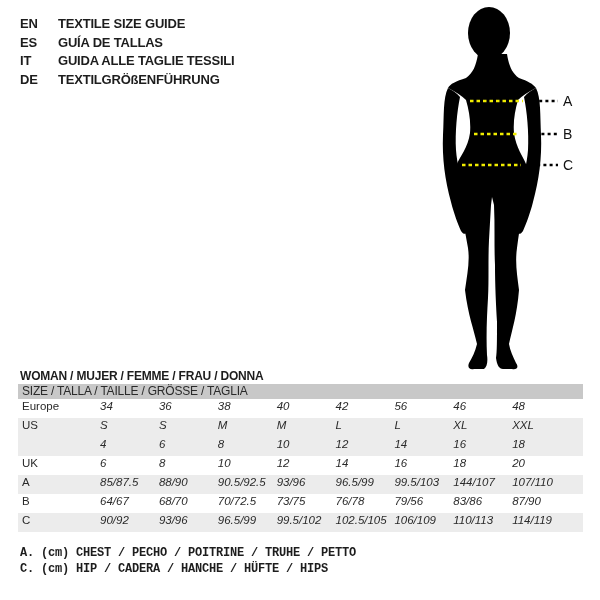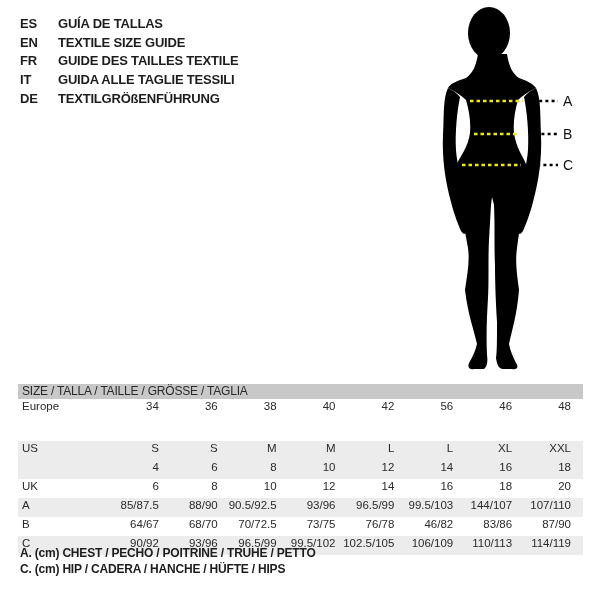--- a/index.html
+++ b/index.html
@@ -14,42 +14,38 @@
   .lang-text{white-space:nowrap;}
   
   .figure-svg{position:absolute;left:415px;top:0;}
   
   .woman-title{position:absolute;left:20px;top:369px;font-weight:700;font-size:12px;letter-spacing:-0.2px;}
   
   .size-table{position:absolute;left:18px;top:384px;width:565px;font-size:11.5px;color:#2a2a2a;}
   .thead{height:15px;line-height:15px;padding-left:4px;font-size:12px;letter-spacing:-0.2px;}
   .trow{display:flex;height:19px;line-height:15.7px;padding-right:12px;}
   .tlabel{flex:0 0 78px;padding-left:4px;text-align:left;}
-  .tcell{flex:1 1 0;text-align:right;white-space:nowrap;}
+  .tcell{flex:1 1 0;text-align:left;white-space:nowrap;font-style:italic;}
   
   .legend{position:absolute;left:20px;top:545px;font-weight:700;font-size:12px;line-height:16.2px;letter-spacing:-0.2px;}
-  .legend-line{white-space:nowrap;}
+  .legend-line{white-space:nowrap;font-family:Liberation Mono, monospace;}
 </style>
 </head>
 <body>
 
 <div class="page">
 
   <div class="lang-block">
       <div class="lang-row">
+        <div class="lang-code">EN</div>
+        <div class="lang-text">TEXTILE SIZE GUIDE</div>
+      </div>
+      <div class="lang-row">
         <div class="lang-code">ES</div>
         <div class="lang-text">GUÍA DE TALLAS</div>
-      </div>
-      <div class="lang-row">
-        <div class="lang-code">EN</div>
-        <div class="lang-text">TEXTILE SIZE GUIDE</div>
-      </div>
-      <div class="lang-row">
-        <div class="lang-code">FR</div>
-        <div class="lang-text">GUIDE DES TAILLES TEXTILE</div>
       </div>
       <div class="lang-row">
         <div class="lang-code">IT</div>
         <div class="lang-text">GUIDA ALLE TAGLIE TESSILI</div>
       </div>
       <div class="lang-row">
         <div class="lang-code">DE</div>
         <div class="lang-text">TEXTILGRÖßENFÜHRUNG</div>
       </div>
     </div>
@@ -122,36 +118,37 @@
 
     <line x1="474" y1="134" x2="517" y2="134" stroke="#f0ec00" stroke-width="2.3" stroke-dasharray="3.5 3"></line>
     <line x1="529" y1="134" x2="558" y2="134" stroke="#000" stroke-width="2.3" stroke-dasharray="3 3.2"></line>
     <text x="563" y="139" font-size="14" fill="#111" font-family="Liberation Sans, sans-serif">B</text>
 
     <line x1="462" y1="165" x2="521" y2="165" stroke="#f0ec00" stroke-width="2.3" stroke-dasharray="3.5 3"></line>
     <line x1="531" y1="165" x2="558" y2="165" stroke="#000" stroke-width="2.3" stroke-dasharray="3 3.2"></line>
     <text x="563" y="170" font-size="14" fill="#111" font-family="Liberation Sans, sans-serif">C</text>
   </svg>
 
+  <div class="woman-title">WOMAN / MUJER / FEMME / FRAU / DONNA</div>
 
   <div class="size-table">
     <div class="thead" style="background: rgb(200, 200, 200);">SIZE / TALLA / TAILLE / GRÖSSE / TAGLIA</div>
     <div>
         <div class="trow">
           <div class="tlabel">Europe</div>
           <div class="tcell">34</div>
           <div class="tcell">36</div>
           <div class="tcell">38</div>
           <div class="tcell">40</div>
           <div class="tcell">42</div>
           <div class="tcell">56</div>
           <div class="tcell">46</div>
           <div class="tcell">48</div>
         </div>
-        <div class="trow" style="background: rgb(236, 236, 236); margin-top: 23px;">
+        <div class="trow" style="background: rgb(236, 236, 236);">
           <div class="tlabel">US</div>
           <div class="tcell">S</div>
           <div class="tcell">S</div>
           <div class="tcell">M</div>
           <div class="tcell">M</div>
           <div class="tcell">L</div>
           <div class="tcell">L</div>
           <div class="tcell">XL</div>
           <div class="tcell">XXL</div>
         </div>
@@ -188,21 +185,21 @@
           <div class="tcell">144/107</div>
           <div class="tcell">107/110</div>
         </div>
         <div class="trow">
           <div class="tlabel">B</div>
           <div class="tcell">64/67</div>
           <div class="tcell">68/70</div>
           <div class="tcell">70/72.5</div>
           <div class="tcell">73/75</div>
           <div class="tcell">76/78</div>
-          <div class="tcell">46/82</div>
+          <div class="tcell">79/56</div>
           <div class="tcell">83/86</div>
           <div class="tcell">87/90</div>
         </div>
         <div class="trow" style="background: rgb(236, 236, 236);">
           <div class="tlabel">C</div>
           <div class="tcell">90/92</div>
           <div class="tcell">93/96</div>
           <div class="tcell">96.5/99</div>
           <div class="tcell">99.5/102</div>
           <div class="tcell">102.5/105</div>

